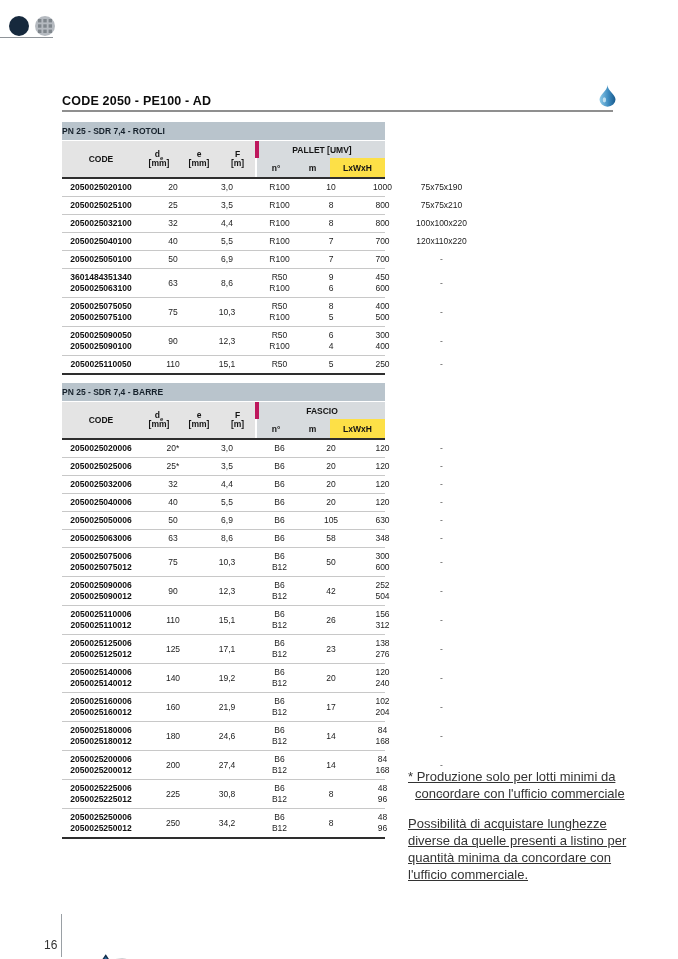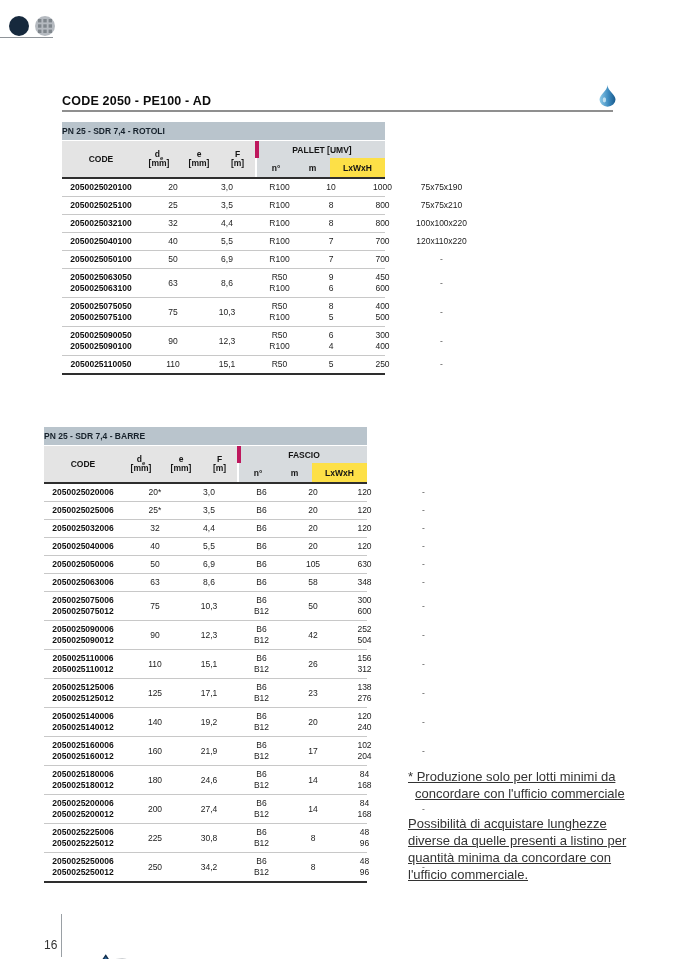--- a/index.html
+++ b/index.html
@@ -10,21 +10,21 @@
   
   .corner-marks{position:absolute;left:8px;top:15px;}
   .corner-rule{position:absolute;left:0;top:37px;width:53px;height:1px;background:#8f9499;}
   
   .doc-title{position:absolute;left:62px;top:94px;font-size:12.5px;font-weight:bold;color:#0d0d0d;letter-spacing:.2px;}
   .title-rule{position:absolute;left:62px;top:110px;width:551px;height:2px;background:#8f8f8f;}
   .droplet{position:absolute;left:599px;top:85px;}
   
   .dtable{position:absolute;width:323px;font-size:8.5px;}
   .t-rotoli{left:62px;top:122px;}
-  .t-barre{left:44px;top:383px;margin-top:44px;}
+  .t-barre{left:62px;top:383px;}
   .tbar{height:18px;line-height:18px;background:#b9c4cc;text-align:left;
         font-weight:bold;font-size:8.5px;color:#16212b;margin-bottom:1px;}
   .thead{display:grid;grid-template-columns:78px 38px 42px 35px 40px 35px 55px;
          grid-template-rows:17px 19px;background:#e4e4e4;border-bottom:2px solid #2e2e2e;}
   .hcell{display:flex;align-items:center;justify-content:center;font-weight:bold;color:#141414;}
   .hstack{flex-direction:column;line-height:9px;}
   .hcode{grid-column:1;grid-row:1/3;}
   .hd{grid-column:2;grid-row:1/3;}
   .he{grid-column:3;grid-row:1/3;}
   .hf{grid-column:4;grid-row:1/3;}
@@ -227,21 +227,21 @@
           </div>
           <div class="cell">
             <div>700</div>
           </div>
           <div class="cell dash">
             <div>-</div>
           </div>
         </div>
         <div class="trow">
           <div class="cell code">
-            <div>2050025063050</div>
+            <div>3601484351340</div>
             <div>2050025063100</div>
           </div>
           <div class="cell">
             <div>63</div>
           </div>
           <div class="cell">
             <div>8,6</div>
           </div>
           <div class="cell">
             <div>R50</div>

